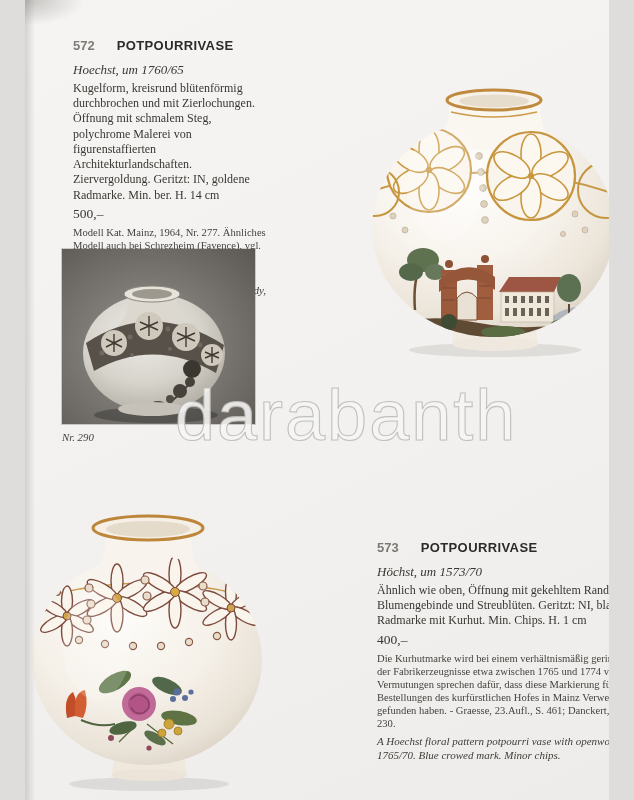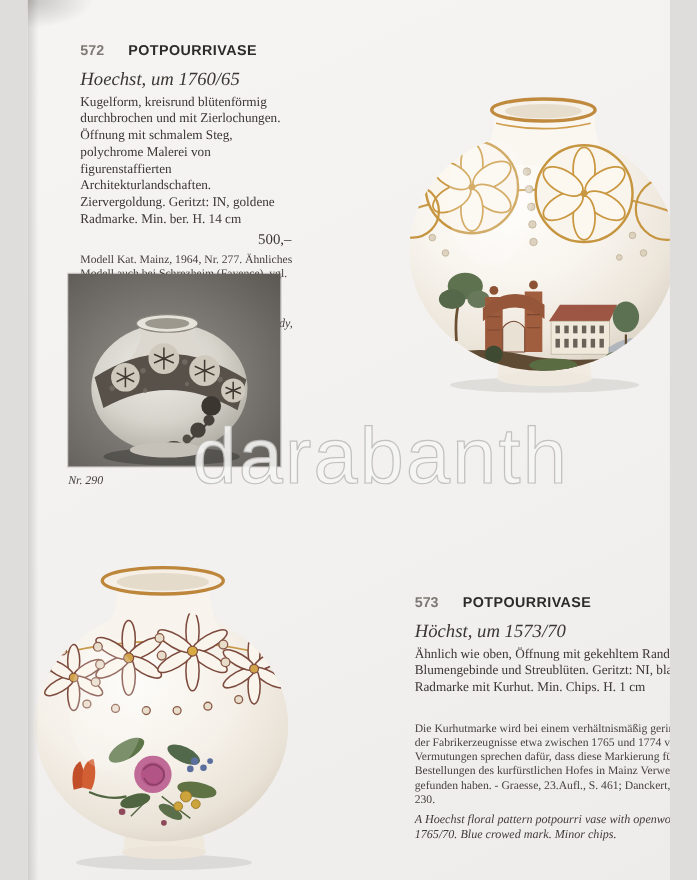--- a/index.html
+++ b/index.html
@@ -13,23 +13,23 @@
     background:linear-gradient(90deg,rgba(60,55,50,.18),rgba(60,55,50,0));pointer-events:none;z-index:5;
   }
   .page::after{ 
     content:"";position:absolute;left:0;top:0;width:60px;height:26px;
     background:radial-gradient(ellipse at 0% 0%,rgba(50,45,40,.25),rgba(50,45,40,0) 70%);pointer-events:none;z-index:5;
   }
   .abs{position:absolute;}
   .lot-header{font-family:"Liberation Sans","DejaVu Sans",sans-serif;font-size:13px;margin-bottom:9px;}
   .lot-number{display:inline-block;min-width:40px;color:#56524d;font-weight:bold;opacity:.75;}
   .lot-title{font-weight:bold;color:#2d2b28;letter-spacing:.4px;}
-  .provenance{font-style:italic;font-size:17px;margin-bottom:3px;color:#3a3733;}
+  .provenance{font-style:italic;font-size:13px;margin-bottom:3px;color:#3a3733;}
   .desc{font-size:12px;line-height:1.27;color:#3a3632;}
-  .price{font-size:13.5px;text-align:right;margin:3px 2px 4px 0;color:#3a3632;}
+  .price{font-size:13.5px;margin:3px 2px 4px 0;color:#3a3632;}
   .note{font-size:10.6px;line-height:1.24;color:#46423e;margin-bottom:5px;}
   .eng{font-size:11px;line-height:1.27;font-style:italic;color:#403c38;}
   .caption{font-size:10.8px;font-style:italic;color:#45413d;line-height:1.3;}
   .bw-photo{
     width:193px;height:175px;overflow:hidden;
     background:radial-gradient(ellipse at 45% 55%,#93908b 0%,#7c7974 45%,#5b5853 100%);
     box-shadow:0 0 0 1px rgba(80,75,70,.25);
   }
   .watermark{
     z-index:10;pointer-events:none;

